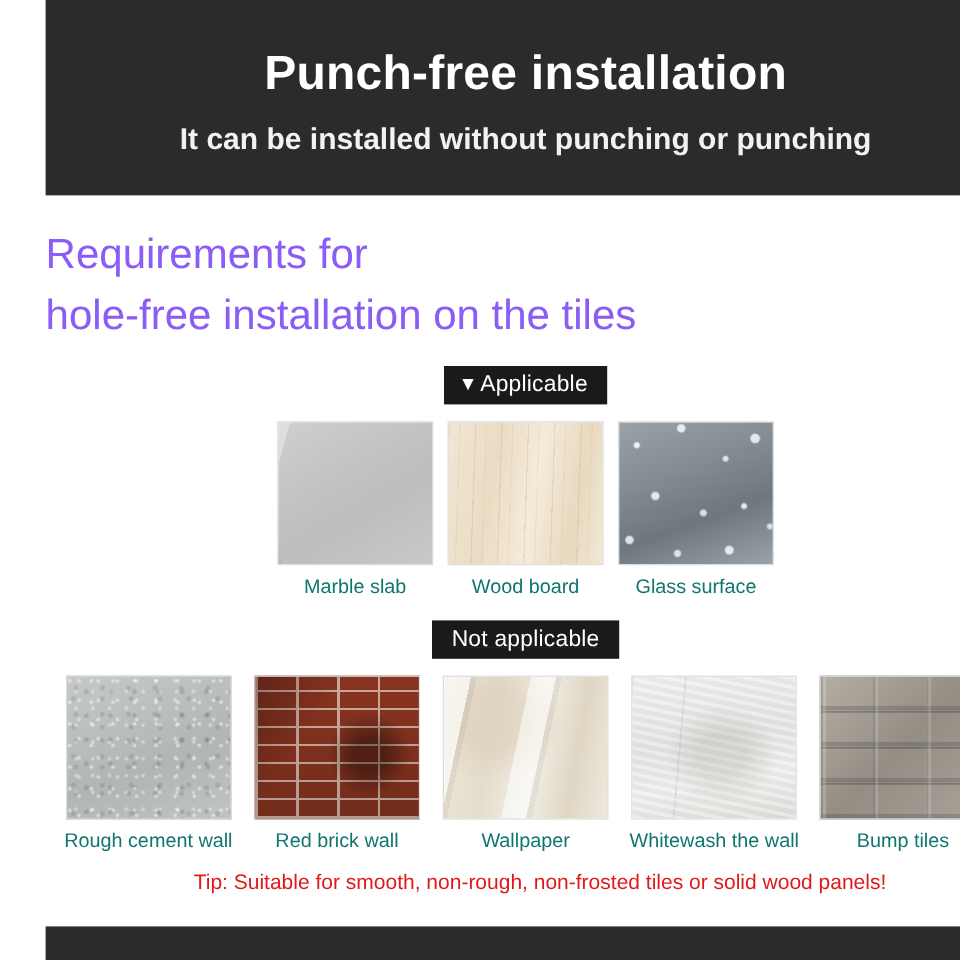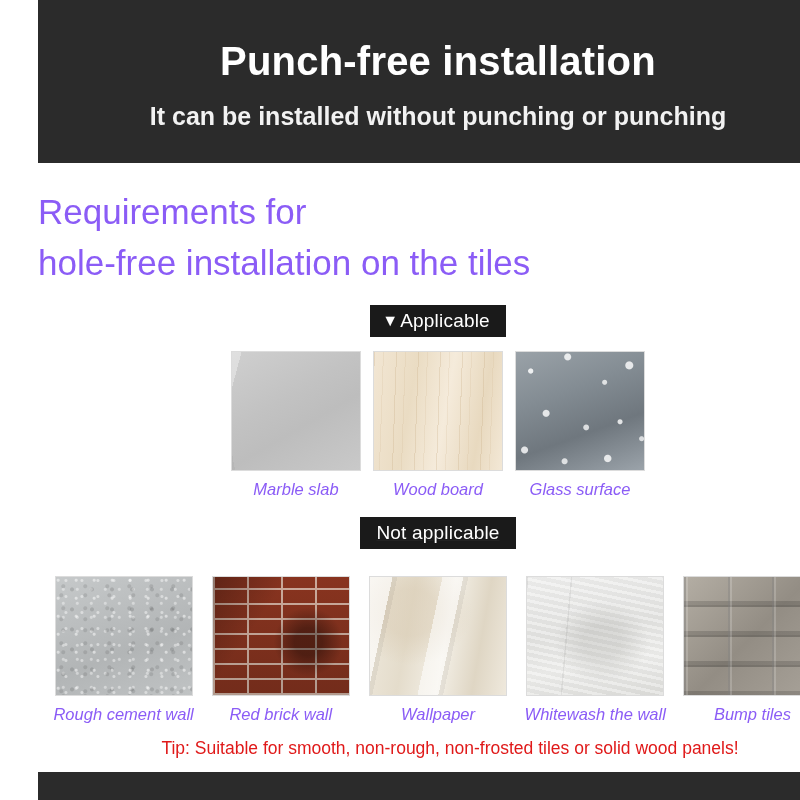--- a/index.html
+++ b/index.html
@@ -125,24 +125,23 @@
     width: 130px;
     height: 120px;
     border: 1px solid #dcdcdc;
     box-sizing: border-box;
     position: relative;
     overflow: hidden;
   }
   .caption {
     margin-top: 9px;
     font-size: 16.5px;
-    color: #8b5cf6;
+    color: #0f766e;
     text-align: center;
     white-space: nowrap;
-    font-style: italic;
   }
 
   
   .tex-marble {
     background: linear-gradient(150deg, #cfcfcf 0%, #c2c2c2 40%, #bdbdbd 60%, #c9c9c9 100%);
   }
   .tex-marble::after {
     content: "";
     position: absolute;
     inset: 0;
@@ -284,21 +283,21 @@
     background:
       repeating-linear-gradient(90deg, rgba(255,255,255,0.18) 0 4px, rgba(0,0,0,0) 4px 44px),
       repeating-linear-gradient(0deg, rgba(0,0,0,0.15) 0 4px, rgba(0,0,0,0) 4px 30px);
   }
 
   
   .grid.row2 {
     gap: 6px;
     padding: 0 10px;
   }
-  .grid.row2 .cell { width: 152px; margin-top: 13px; }
+  .grid.row2 .cell { width: 152px; }
   .grid.row2 .swatch { width: 138px; height: 120px; }
   .grid.row2 .caption { font-size: 16.5px; }
 
   .tip {
     text-align: center;
     color: #e01919;
     font-size: 17.5px;
     margin-top: 14px;
     padding: 0 10px;
     line-height: 1.2;

